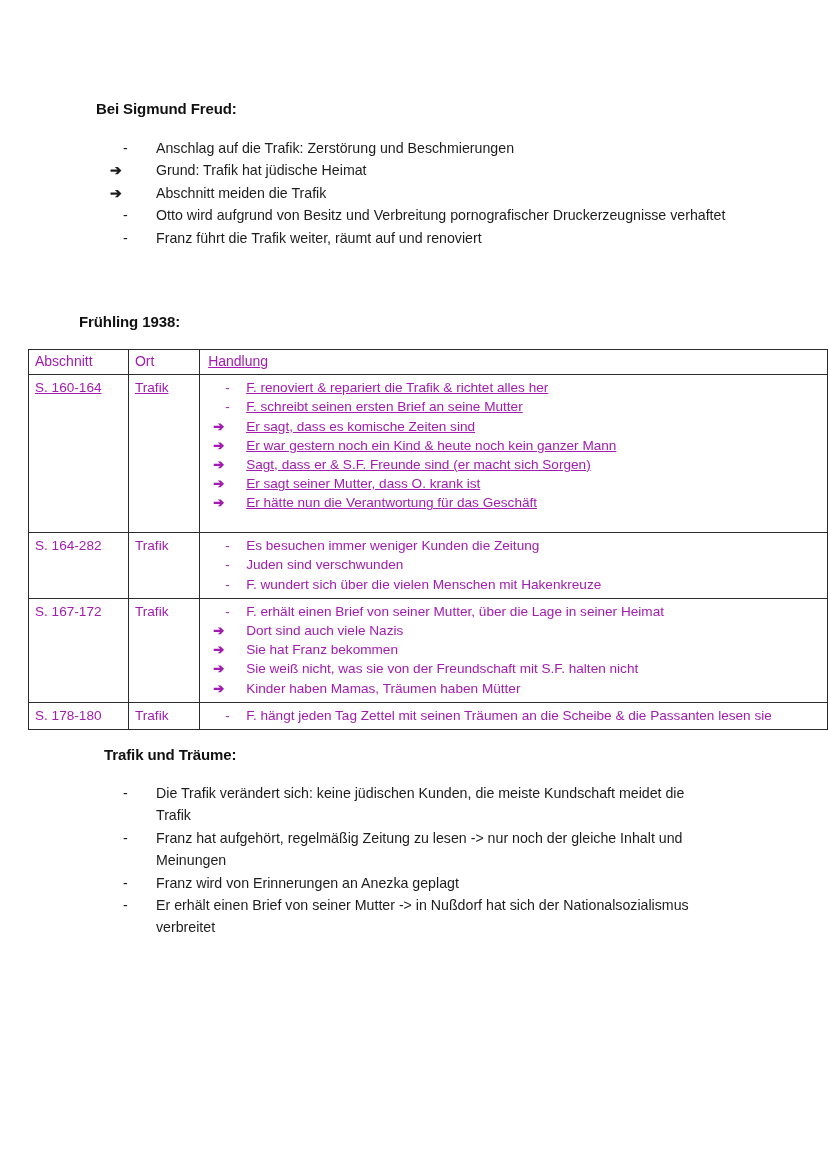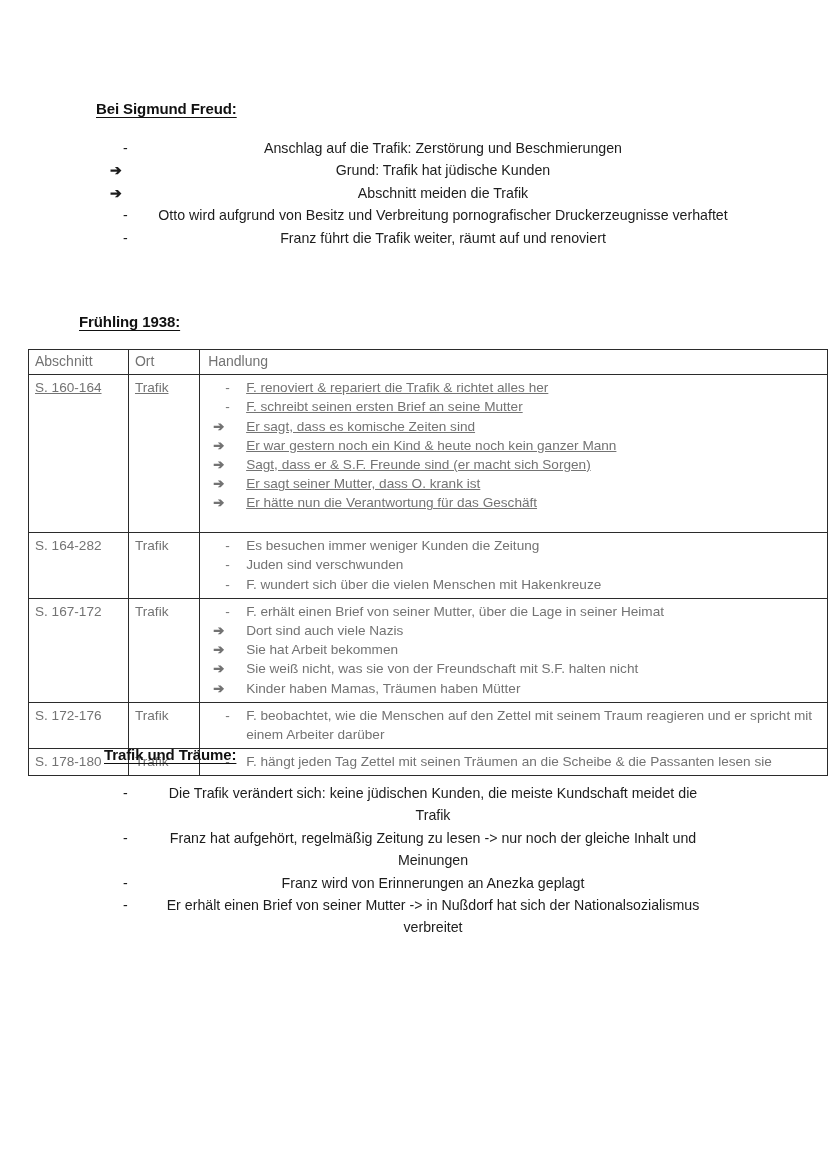--- a/index.html
+++ b/index.html
@@ -16,21 +16,20 @@
     color: #1a1a1a;
     overflow: hidden;
   }
 
   
   .heading {
     position: absolute;
     font-size: 15px;
     font-weight: bold;
     color: #111111;
-    text-decoration: underline;
     text-underline-offset: 3px;
     letter-spacing: -0.1px;
     white-space: nowrap;
   }
 
   
   .bullets {
     position: absolute;
     font-size: 14.2px;
     line-height: 22.4px;
@@ -53,32 +52,31 @@
     left: 13px;
     font-size: 14.2px;
   }
   .bullets .mk.arrow {
     left: 0px;
     font-size: 14px;
     font-weight: bold;
   }
   .bullets .tx {
     display: block;
-    text-align: center;
   }
 
   
   .tbl-wrap {
     position: absolute;
   }
   table.grid {
     border-collapse: collapse;
     table-layout: fixed;
     font-size: 13.6px;
-    color: #737373;
+    color: #a21caf;
   }
   table.grid td, table.grid th {
     border: 1px solid #2b2b2b;
     vertical-align: top;
     padding: 3px 5px 4px 6px;
     font-weight: normal;
     text-align: left;
     line-height: 19.2px;
   }
   table.grid th {
@@ -114,21 +112,21 @@
 
   <div class="heading" style="left:96px; top:100px;">Bei Sigmund Freud:</div>
 
   <div class="bullets" style="left:110px; top:137px; width:620px;">
       <div class="li">
         <span class="mk dash">-</span>
         <span class="tx">Anschlag auf die Trafik: Zerstörung und Beschmierungen</span>
       </div>
       <div class="li">
         <span class="mk arrow">➔</span>
-        <span class="tx">Grund: Trafik hat jüdische Kunden</span>
+        <span class="tx">Grund: Trafik hat jüdische Heimat</span>
       </div>
       <div class="li">
         <span class="mk arrow">➔</span>
         <span class="tx">Abschnitt meiden die Trafik</span>
       </div>
       <div class="li">
         <span class="mk dash">-</span>
         <span class="tx">Otto wird aufgrund von Besitz und Verbreitung pornografischer Druckerzeugnisse verhaftet</span>
       </div>
       <div class="li">
@@ -138,21 +136,21 @@
     </div>
 
   <div class="heading" style="left:79px; top:313px;">Frühling 1938:</div>
 
   <div class="tbl-wrap" style="left:28px; top:349px;">
     <table class="grid">
       <thead>
         <tr>
           <th class="c-abschnitt">Abschnitt</th>
           <th class="c-ort">Ort</th>
-          <th class="c-handlung" style="padding-left:8px !important;">Handlung</th>
+          <th class="c-handlung" style="padding-left:8px !important;text-decoration:underline;">Handlung</th>
         </tr>
       </thead>
       <tbody id="table-body">
           <tr class="pad-row-1">
             <td class="c-abschnitt">S. 160-164</td>
             <td class="c-ort">Trafik</td>
             <td class="c-handlung">
               <div class="cell-list">
                 <div class="li">
                   <span class="mk dash">-</span>
@@ -213,41 +211,29 @@
                 <div class="li">
                   <span class="mk dash">-</span>
                   <span class="tx">F. erhält einen Brief von seiner Mutter, über die Lage in seiner Heimat</span>
                 </div>
                 <div class="li">
                   <span class="mk arrow">➔</span>
                   <span class="tx">Dort sind auch viele Nazis</span>
                 </div>
                 <div class="li">
                   <span class="mk arrow">➔</span>
-                  <span class="tx">Sie hat Arbeit bekommen</span>
+                  <span class="tx">Sie hat Franz bekommen</span>
                 </div>
                 <div class="li">
                   <span class="mk arrow">➔</span>
                   <span class="tx">Sie weiß nicht, was sie von der Freundschaft mit S.F. halten nicht</span>
                 </div>
                 <div class="li">
                   <span class="mk arrow">➔</span>
                   <span class="tx">Kinder haben Mamas, Träumen haben Mütter</span>
-                </div>
-              </div>
-            </td>
-          </tr>
-          <tr>
-            <td class="c-abschnitt">S. 172-176</td>
-            <td class="c-ort">Trafik</td>
-            <td class="c-handlung">
-              <div class="cell-list">
-                <div class="li">
-                  <span class="mk dash">-</span>
-                  <span class="tx">F. beobachtet, wie die Menschen auf den Zettel mit seinem Traum reagieren und er spricht mit einem Arbeiter darüber</span>
                 </div>
               </div>
             </td>
           </tr>
           <tr>
             <td class="c-abschnitt">S. 178-180</td>
             <td class="c-ort">Trafik</td>
             <td class="c-handlung">
               <div class="cell-list">
                 <div class="li">

